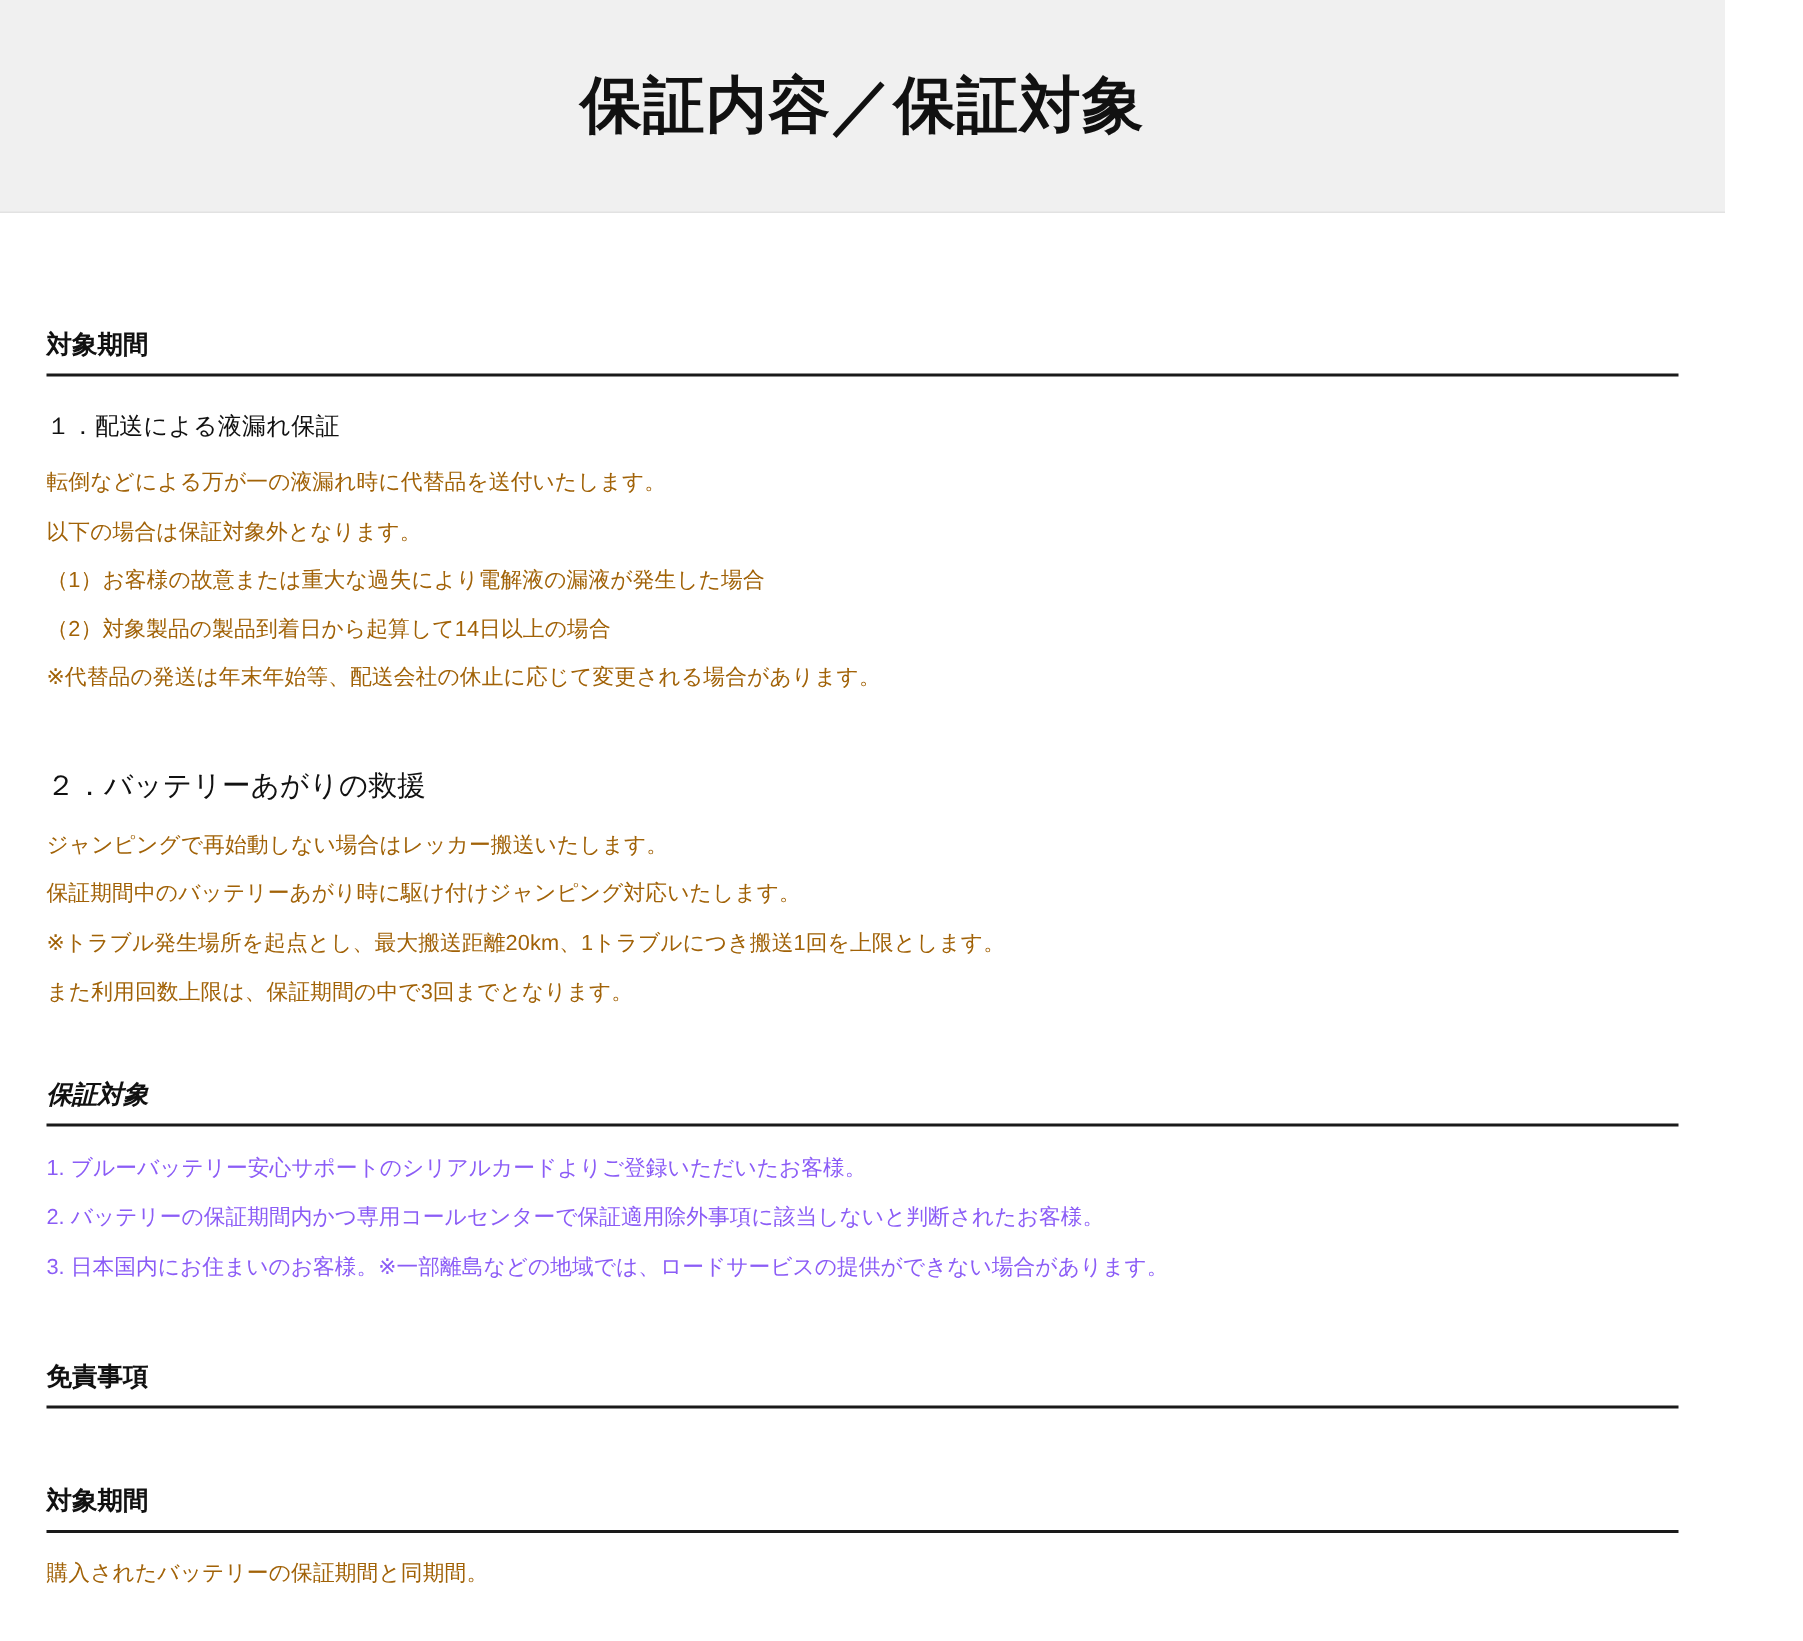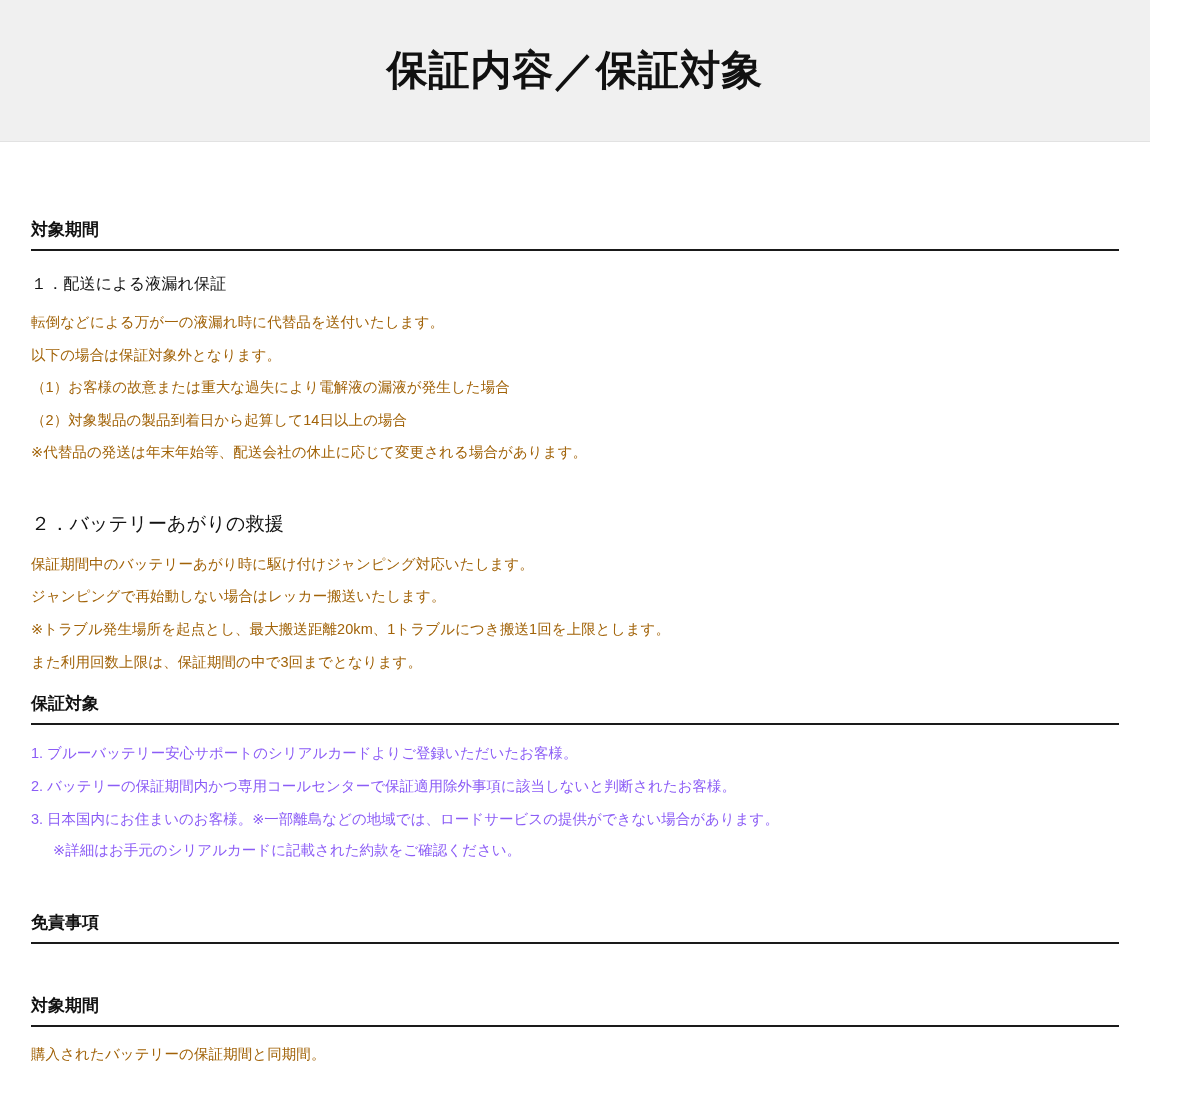--- a/index.html
+++ b/index.html
@@ -50,21 +50,21 @@
   
   .sec-head {
     font-size: 17px;
     font-weight: bold;
     color: #111111;
     padding-bottom: 8px;
     border-bottom: 2px solid #1a1a1a;
     margin: 0;
   }
   .sec-head.first { margin-top: 76px; }
-  .sec-head.gap-lg { margin-top: 20px; }
+  .sec-head.gap-lg { margin-top: 46px; font-style: italic; }
   .sec-head.gap-xl { margin-top: 50px; }
 
   
   .sub-head {
     font-size: 16px;
     font-weight: normal;
     color: #111111;
     margin: 23px 0 0 0;
     letter-spacing: 0.01em;
   }
@@ -115,34 +115,33 @@
       <div class="para-block">
         <p class="para">転倒などによる万が一の液漏れ時に代替品を送付いたします。</p>
         <p class="para">以下の場合は保証対象外となります。</p>
         <p class="para">（1）お客様の故意または重大な過失により電解液の漏液が発生した場合</p>
         <p class="para">（2）対象製品の製品到着日から起算して14日以上の場合</p>
         <p class="para">※代替品の発送は年末年始等、配送会社の休止に応じて変更される場合があります。</p>
       </div>
 
       <h3 class="sub-head big">２．バッテリーあがりの救援</h3>
       <div class="para-block">
+        <p class="para">ジャンピングで再始動しない場合はレッカー搬送いたします。</p>
         <p class="para">保証期間中のバッテリーあがり時に駆け付けジャンピング対応いたします。</p>
-        <p class="para">ジャンピングで再始動しない場合はレッカー搬送いたします。</p>
         <p class="para">※トラブル発生場所を起点とし、最大搬送距離20km、1トラブルにつき搬送1回を上限とします。</p>
         <p class="para">また利用回数上限は、保証期間の中で3回までとなります。</p>
       </div>
     </div>
 
     <div class="section">
       <h2 class="sec-head gap-lg">保証対象</h2>
       <div class="list-block">
         <p class="list-item">1. ブルーバッテリー安心サポートのシリアルカードよりご登録いただいたお客様。</p>
         <p class="list-item">2. バッテリーの保証期間内かつ専用コールセンターで保証適用除外事項に該当しないと判断されたお客様。</p>
         <p class="list-item">3. 日本国内にお住まいのお客様。※一部離島などの地域では、ロードサービスの提供ができない場合があります。</p>
-        <p class="list-item sub-note">※詳細はお手元のシリアルカードに記載された約款をご確認ください。</p>
       </div>
     </div>
 
     <div class="section">
       <h2 class="sec-head gap-xl">免責事項</h2>
 
     </div>
 
     <div class="section">
       <h2 class="sec-head gap-xl">対象期間</h2>

